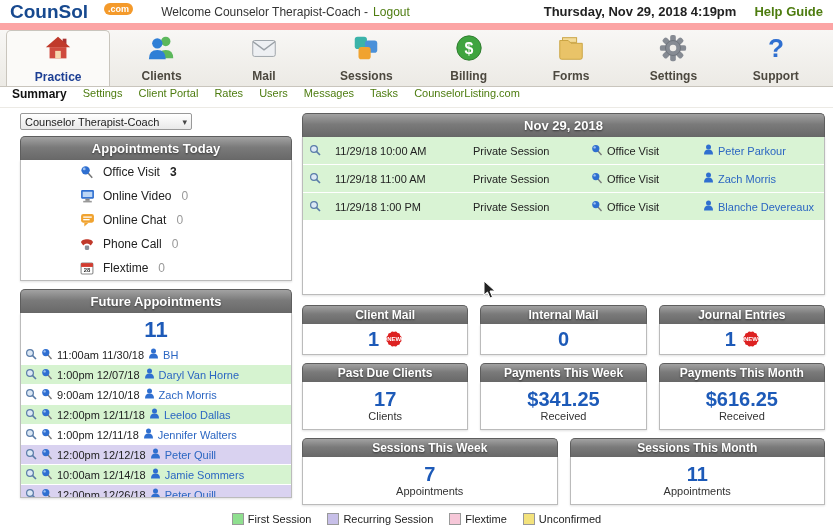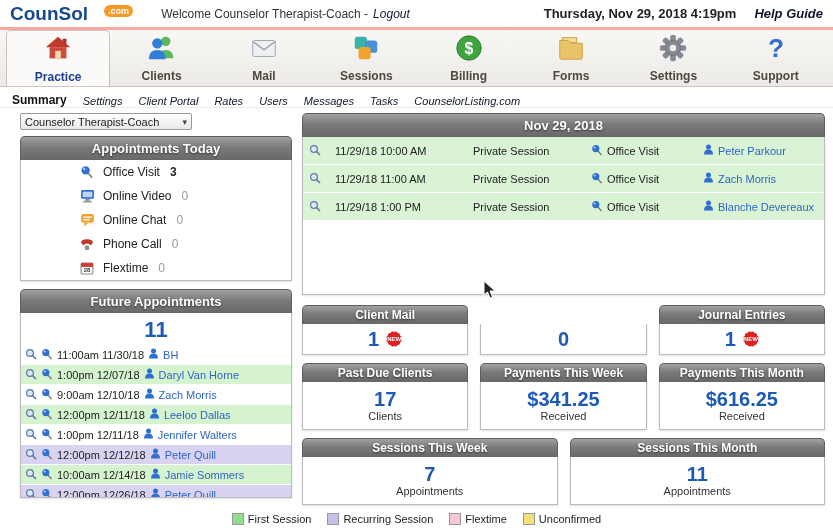--- a/index.html
+++ b/index.html
@@ -1,37 +1,37 @@
 <!DOCTYPE html>
 <html><head>
 <meta charset="utf-8">
 <style>
   * { margin:0; padding:0; box-sizing:border-box; }
   body { width:833px; height:532px; font-family:"Liberation Sans",sans-serif; background:#fff; position:relative; overflow:hidden; }
   a { text-decoration:none; cursor:pointer; }
-  .link { color:#0f172a;font-style:italic; }
+  .link { color:#4d7c0f; }
 
   
-  .topbar { height:30px; display:flex; align-items:center; padding:0 10px; background:#fff; border-bottom:3px solid #fca5a5;justify-content:space-between; }
+  .topbar { height:30px; display:flex; align-items:center; padding:0 10px; background:#fff; border-bottom:7px solid #fca5a5;justify-content:space-between; }
   .logo { display:flex; align-items:flex-start; cursor:pointer; }
   .logo-main { font-size:19px; font-weight:bold; color:#17498f; }
   .logo-com { background:#f49a2b; color:#fff; font-size:9px; font-weight:bold; border-radius:8px; padding:1px 4px; margin-left:16px; margin-top:2px; }
   .welcome { margin-left:28px; font-size:12px; color:#333; display:flex; gap:5px; align-items:center; }
   .top-right { margin-left:auto; display:flex; align-items:center; gap:18px; font-size:13px; color:#222; }
   .bold { font-weight:bold; }
 
   
   .toolbar { display:flex; height:57px; background:linear-gradient(#f8f7f5,#eceae5); border-bottom:1px solid #c9c5bd; padding:0 6px; }
   .nav-item { flex:1; display:flex; flex-direction:column; align-items:center; justify-content:center; gap:2px; cursor:pointer; }
   .nav-item .lbl { font-size:12px; font-weight:bold; color:#4c483f; }
   .nav-item.active { background:#fbfaf8; border:1px solid #c9c5bd; border-bottom:none; border-radius:5px 5px 0 0; }
   .nav-item.active .lbl { color:#1d3f94; }
 
   
-  .subnav { height:21px; display:flex; align-items:flex-end; gap:16px; padding:0 12px; font-size:11px; background:#fff; border-bottom:1px solid #eceae5; }
+  .subnav { height:21px; display:flex; align-items:flex-start; gap:16px; padding:0 12px; font-size:11px; background:#fff; border-bottom:1px solid #eceae5; }
   .subtab { font-weight:bold; color:#111; font-size:12px; cursor:pointer; }
 
   
   .content { display:flex; gap:10px; padding:5px 8px 0; }
   .left-col { width:272px; flex:none;margin-left:12px; }
   .right-col { flex:1; min-width:0; }
 
   .select { width:172px; height:17px; border:1px solid #999; border-radius:2px; background:linear-gradient(#fff,#e9e9e9); font-size:11px; color:#222; display:flex; align-items:center; justify-content:space-between; padding:0 4px; margin-bottom:6px; cursor:pointer; }
   .select .arr { font-size:9px; color:#444; }
 
@@ -476,20 +476,21 @@
           <span class="stat-val">1</span>
           <span class="newburst">
               <i></i>
               <i></i>
               <i></i>
               <span class="newtext">NEW</span>
             </span>
         </div>
       </div>
       <div class="panel">
+        <div class="panel-h stat-h">Internal Mail</div>
         <div class="panel-b stat-b1">
           <span class="stat-val">0</span>
         </div>
       </div>
       <div class="panel">
         <div class="panel-h stat-h">Journal Entries</div>
         <div class="panel-b stat-b1">
           <span class="stat-val">1</span>
           <span class="newburst">
               <i></i>

